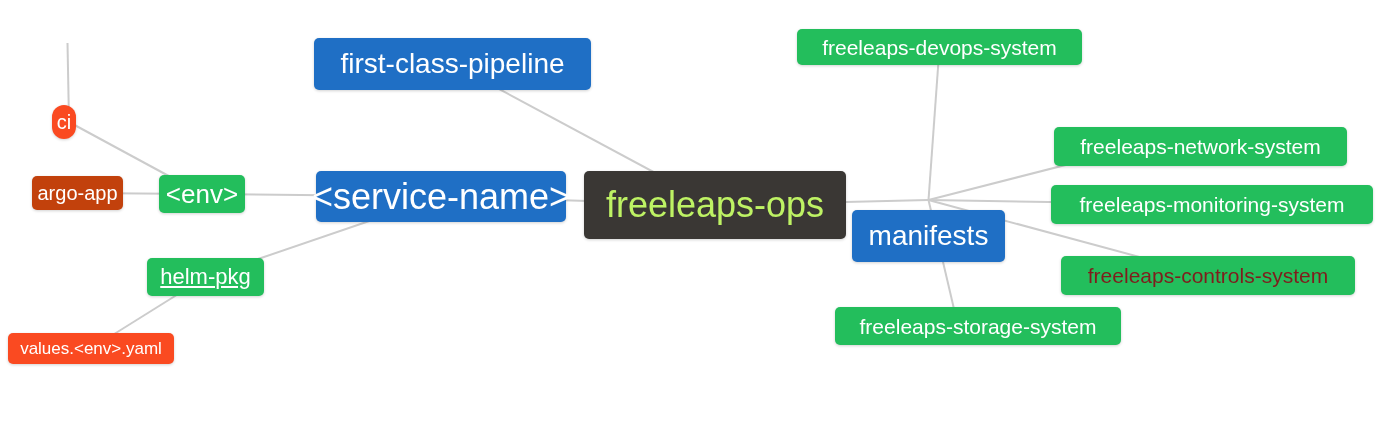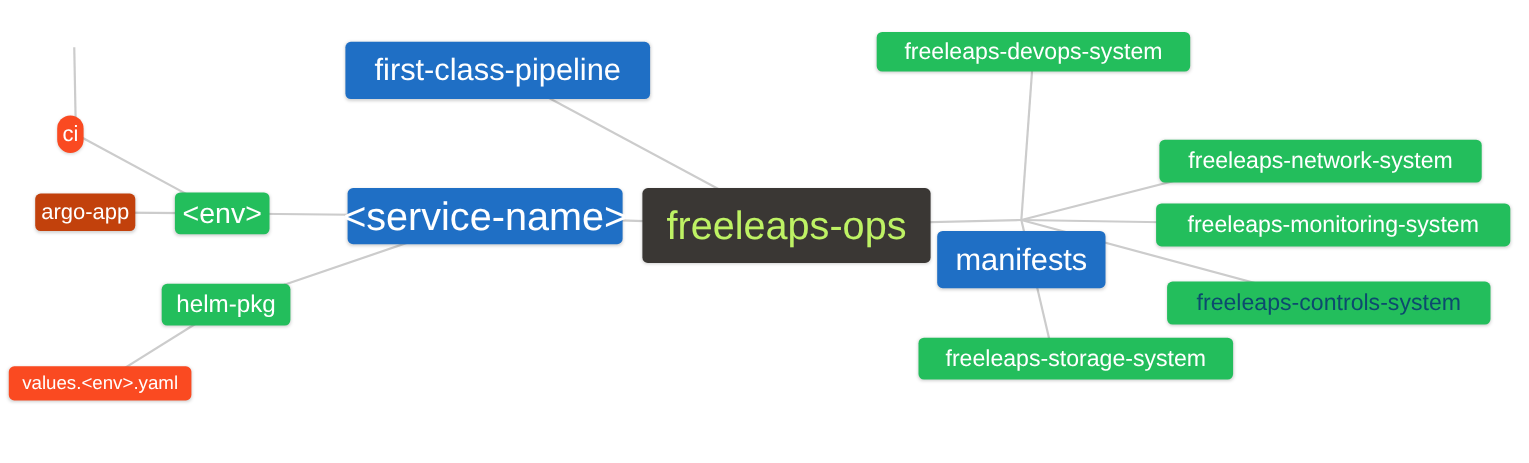--- a/index.html
+++ b/index.html
@@ -51,24 +51,24 @@
       <line x1="715" y1="205" x2="928.5" y2="200" stroke="#CCCCCC" stroke-width="2"></line>
       <line x1="928.5" y1="200" x2="939.5" y2="47" stroke="#CCCCCC" stroke-width="2"></line>
       <line x1="928.5" y1="200" x2="1200.5" y2="130.5" stroke="#CCCCCC" stroke-width="2"></line>
       <line x1="928.5" y1="200" x2="1212" y2="204.5" stroke="#CCCCCC" stroke-width="2"></line>
       <line x1="928.5" y1="200" x2="1208" y2="275.5" stroke="#CCCCCC" stroke-width="2"></line>
       <line x1="928.5" y1="200" x2="958" y2="326" stroke="#CCCCCC" stroke-width="2"></line>
     </svg>
     <div class="node" style="left: 52px; top: 105px; width: 24px; height: 34px; font-size: 20px; background: rgb(250, 74, 33); color: rgb(255, 255, 255); border-radius: 12px;">ci</div>
     <div class="node" style="left: 32px; top: 176px; width: 91px; height: 34px; font-size: 20px; background: #c2410c; color: rgb(255, 255, 255);">argo-app</div>
     <div class="node" style="left: 159px; top: 175px; width: 86px; height: 38px; font-size: 26px; background: rgb(35, 190, 92); color: rgb(255, 255, 255);">&lt;env&gt;</div>
-    <div class="node" style="left: 147px; top: 258px; width: 117px; height: 38px; font-size: 22px; background: rgb(35, 190, 92); color: rgb(255, 255, 255);">helm-pkg</div>
+    <div class="node" style="left: 147px; top: 258px; width: 117px; height: 38px; font-size: 22px; background: rgb(35, 190, 92); color: rgb(255, 255, 255); text-decoration: underline;">helm-pkg</div>
     <div class="node" style="left: 8px; top: 333px; width: 166px; height: 31px; font-size: 17px; background: rgb(250, 74, 33); color: rgb(255, 255, 255); text-align: center;">values.&lt;env&gt;.yaml</div>
     <div class="node" style="left: 314px; top: 38px; width: 277px; height: 52px; font-size: 28px; background: rgb(31, 111, 197); color: rgb(255, 255, 255);">first-class-pipeline</div>
     <div class="node" style="left: 316px; top: 171px; width: 250px; height: 51px; font-size: 36px; background: rgb(31, 111, 197); color: rgb(255, 255, 255);">&lt;service-name&gt;</div>
     <div class="node" style="left: 584px; top: 171px; width: 262px; height: 68px; font-size: 36px; background: rgb(58, 55, 52); color: #bef264;">freeleaps-ops</div>
     <div class="node" style="left: 852px; top: 174px; width: 153px; height: 52px; font-size: 28px; background: rgb(31, 111, 197); color: rgb(255, 255, 255); margin-top: 36px;">manifests</div>
     <div class="node" style="left: 797px; top: 29px; width: 285px; height: 36px; font-size: 21px; background: rgb(35, 190, 92); color: rgb(255, 255, 255);">freeleaps-devops-system</div>
     <div class="node" style="left: 1054px; top: 111px; width: 293px; height: 39px; font-size: 21px; background: rgb(35, 190, 92); color: rgb(255, 255, 255); margin-top: 16px;">freeleaps-network-system</div>
     <div class="node" style="left: 1051px; top: 185px; width: 322px; height: 39px; font-size: 21px; background: rgb(35, 190, 92); color: rgb(255, 255, 255);">freeleaps-monitoring-system</div>
-    <div class="node" style="left: 1061px; top: 256px; width: 294px; height: 39px; font-size: 21px; background: rgb(35, 190, 92); color: #0c4a6e;">freeleaps-controls-system</div>
+    <div class="node" style="left: 1061px; top: 256px; width: 294px; height: 39px; font-size: 21px; background: rgb(35, 190, 92); color: #7f1d1d;">freeleaps-controls-system</div>
     <div class="node" style="left: 815px; top: 307px; width: 286px; height: 38px; font-size: 21px; background: rgb(35, 190, 92); color: rgb(255, 255, 255); margin-left: 20px;">freeleaps-storage-system</div>
   </div>
 
 </body></html>

